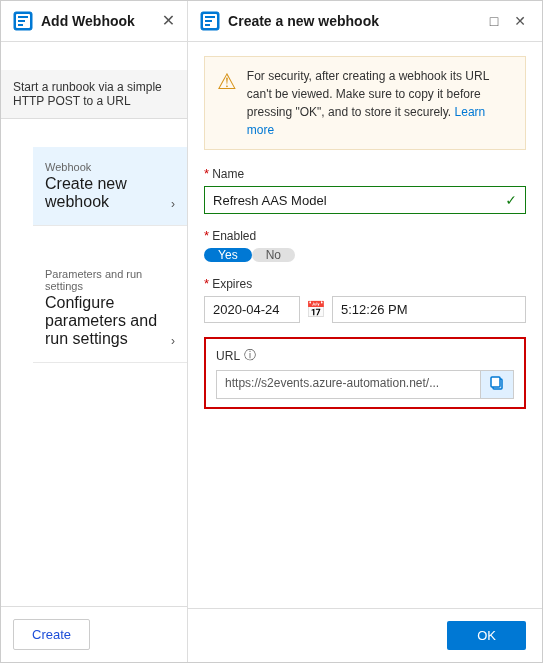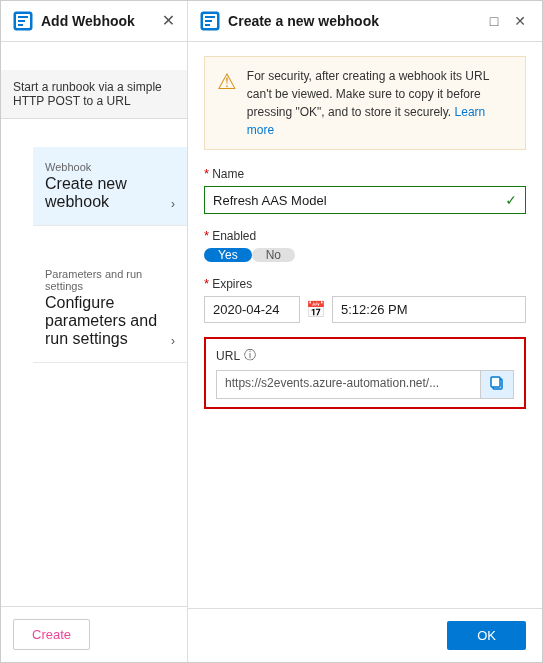--- a/index.html
+++ b/index.html
@@ -96,21 +96,21 @@
     }
     .left-footer {
       margin-top: auto;
       padding: 12px;
       border-top: 1px solid #ddd;
     }
     .btn-create {
       padding: 7px 18px;
       background: #fff;
       border: 1px solid #ccc;
-      color: #ec4899;
+      color: #1d4ed8;
       cursor: pointer;
       font-size: 13px;
       border-radius: 2px;
     }
 
     
     .right-panel {
       flex: 1;
       display: flex;
       flex-direction: column;

